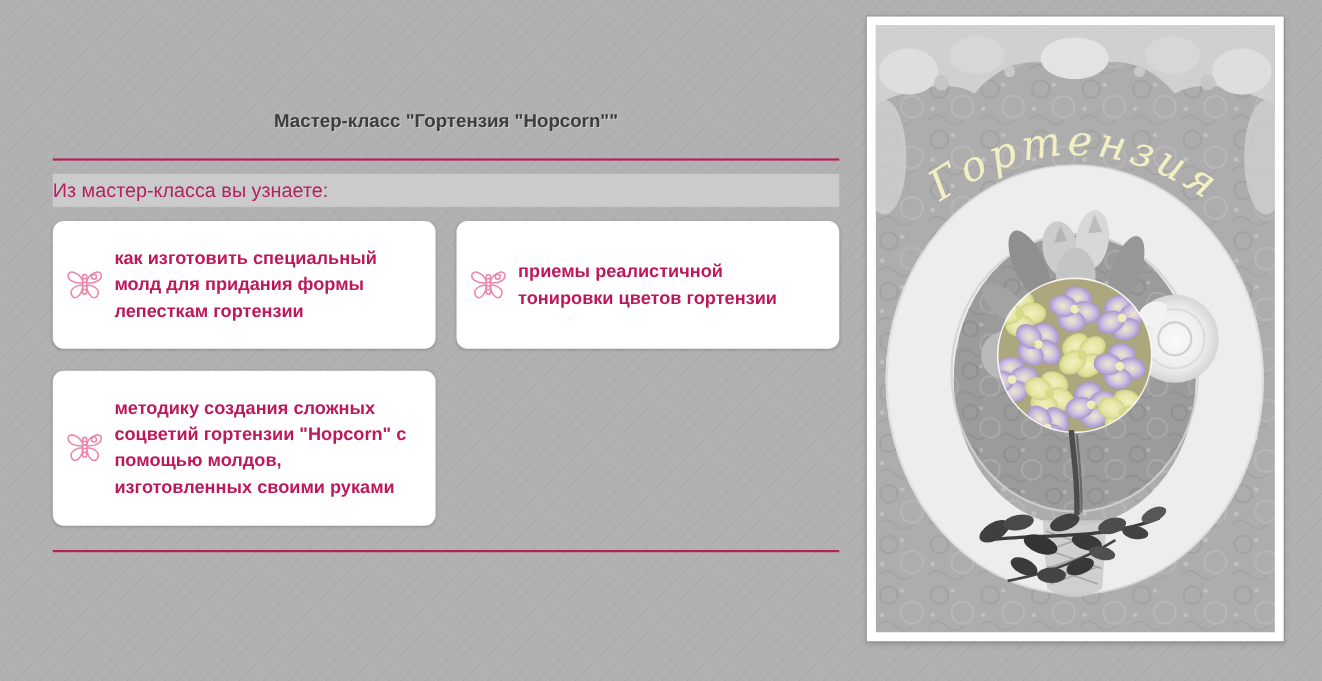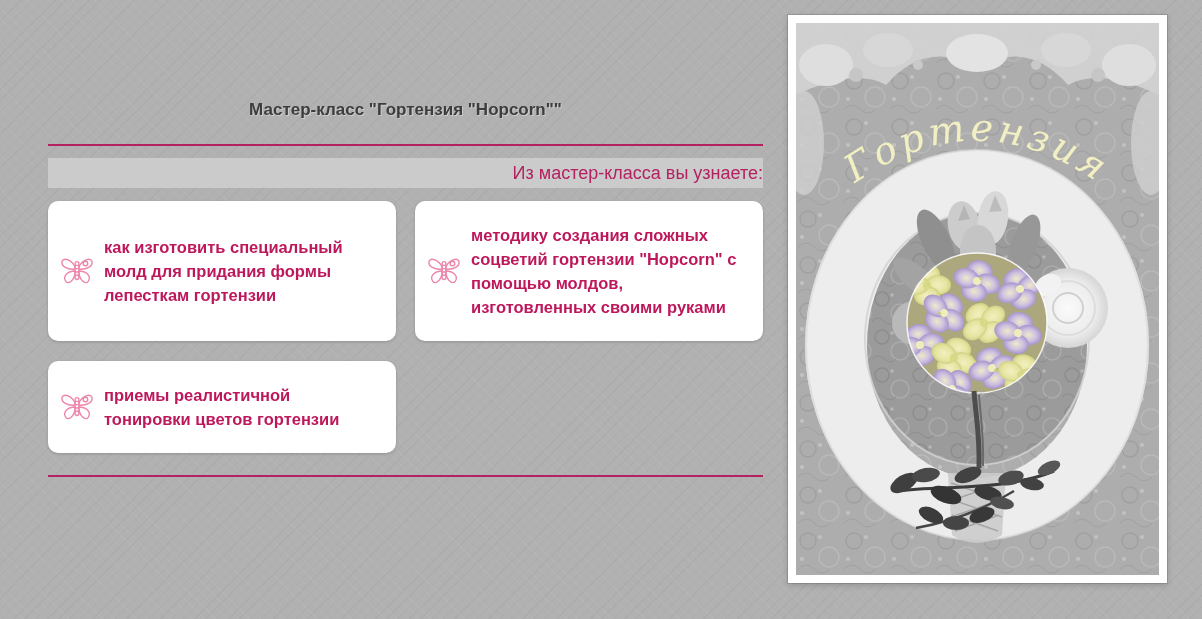--- a/index.html
+++ b/index.html
@@ -15,21 +15,21 @@
   .page-title{
     margin:100px 0 0 0;text-align:center;
     font-size:17px;font-weight:bold;color:#3d3d3d;
     text-shadow:1px 1px 0 rgba(255,255,255,0.35);
   }
   .rule{height:2px;background:#b42161;border:0;margin:0;}
   .rule-top{margin-top:24px;}
   .rule-bottom{margin-top:22px;}
   .subtitle-bar{
     margin-top:12px;height:30px;line-height:30px;
-    background:#cbcbcb;text-align:right;
+    background:#cbcbcb;text-align:left;
     color:#b42161;font-size:18px;
   }
   .cards{
     margin-top:13px;
     display:grid;grid-template-columns:1fr 1fr;gap:20px 19px;
   }
   .card{
     background:#ffffff;border-radius:10px;
     padding:22px 24px 22px 12px;
     display:flex;align-items:center;gap:10px;
@@ -79,36 +79,36 @@
         <svg width="34" height="30" viewBox="0 0 36 32" fill="none" stroke="#ec86ab" stroke-width="1.5">
           <path d="M16 12 C 13 4, 3 1, 2 6 C 1 11, 8 15, 16 14 Z"></path>
           <path d="M20 12 C 23 4, 33 1, 34 6 C 35 11, 28 15, 20 14 Z"></path>
           <circle cx="27" cy="8" r="2.4"></circle>
           <path d="M16 16 C 9 16, 2 21, 6 27 C 9 31, 15 26, 16 18 Z"></path>
           <path d="M20 16 C 27 16, 34 21, 30 27 C 27 31, 21 26, 20 18 Z"></path>
           <rect x="16" y="6" width="4" height="19" rx="2"></rect>
           <path d="M16 10 h4 M16 13.5 h4 M16 17 h4 M16 20.5 h4"></path>
         </svg>
       </span>
-      <span class="txt">методику создания сложных соцветий гортензии "Hopcorn" с помощью молдов, изготовленных своими руками</span>
+      <span class="txt">приемы реалистичной тонировки цветов гортензии</span>
     </div>
 
     <div class="card">
       <span class="icon">
         <svg width="34" height="30" viewBox="0 0 36 32" fill="none" stroke="#ec86ab" stroke-width="1.5">
           <path d="M16 12 C 13 4, 3 1, 2 6 C 1 11, 8 15, 16 14 Z"></path>
           <path d="M20 12 C 23 4, 33 1, 34 6 C 35 11, 28 15, 20 14 Z"></path>
           <circle cx="27" cy="8" r="2.4"></circle>
           <path d="M16 16 C 9 16, 2 21, 6 27 C 9 31, 15 26, 16 18 Z"></path>
           <path d="M20 16 C 27 16, 34 21, 30 27 C 27 31, 21 26, 20 18 Z"></path>
           <rect x="16" y="6" width="4" height="19" rx="2"></rect>
           <path d="M16 10 h4 M16 13.5 h4 M16 17 h4 M16 20.5 h4"></path>
         </svg>
       </span>
-      <span class="txt">приемы реалистичной тонировки цветов гортензии</span>
+      <span class="txt">методику создания сложных соцветий гортензии "Hopcorn" с помощью молдов, изготовленных своими руками</span>
     </div>
   </div>
 
   <div class="rule rule-bottom"></div>
 </div>
 
 <figure class="photo-panel">
   <svg width="363" height="552" viewBox="0 0 363 552">
     <defs>
       <pattern id="lace" patternUnits="userSpaceOnUse" width="46" height="46">

